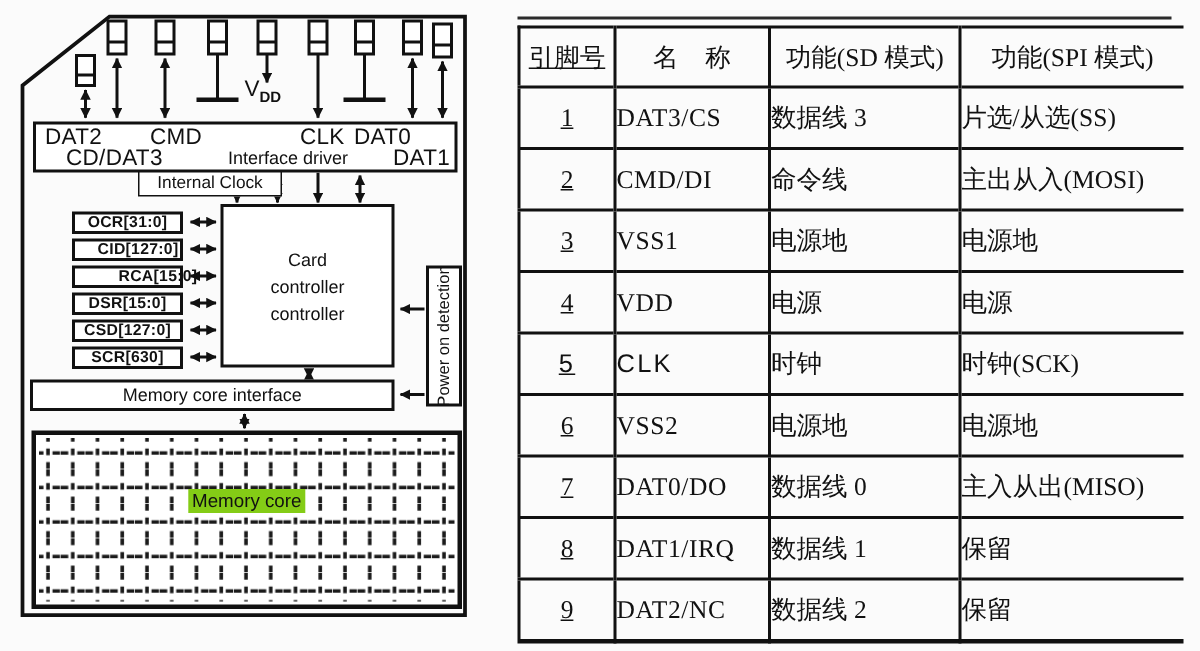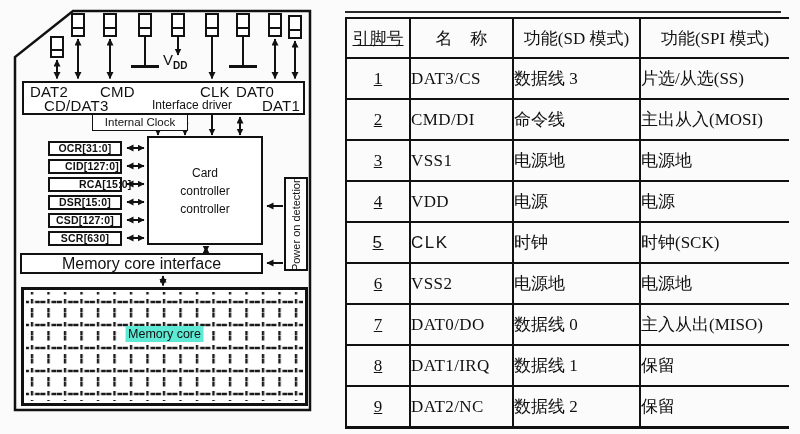--- a/index.html
+++ b/index.html
@@ -27,25 +27,25 @@
 
   .ctrl-box{left:147px;top:136px;width:116px;height:109px;border-width:2.5px;
     font-size:12px;text-align:center;display:flex;flex-direction:column;
     justify-content:center;gap:4px;}
 
   .power-box{left:284px;top:177px;width:24px;height:94px;border-width:2px;}
   .power-box .rot{position:absolute;left:50%;top:50%;
     transform:translate(-50%,-50%) rotate(-90deg);font-size:11px;white-space:nowrap;}
 
   .mci-box{left:20px;top:253px;width:243px;height:21px;border-width:2px;
-    font-size:16px;text-align:center;line-height:17px;}
+    font-size:12px;text-align:center;line-height:17px;}
 
   .mcore-box{left:21px;top:287px;width:287px;height:119px;border-width:3px;}
   .mcore-label{position:absolute;left:50%;top:32%;transform:translateX(-50%);
-    background:#5eead4;padding:1px 3px;font-size:12.5px;white-space:nowrap;}
+    background:#84cc16;padding:1px 3px;font-size:12.5px;white-space:nowrap;}
 
   .vdd{left:163px;top:52px;font-size:15px;}
   .vdd sub{font-size:10px;font-weight:700;}
 
   
   .tablewrap{position:absolute;left:345px;top:11px;}
   .toprule{width:436px;height:2px;background:#2b2b2b;margin-bottom:4px;}
   table.pins{
     border-collapse:collapse;table-layout:fixed;width:436px;
     font-family:"Liberation Serif","DejaVu Serif",serif;color:#111;

